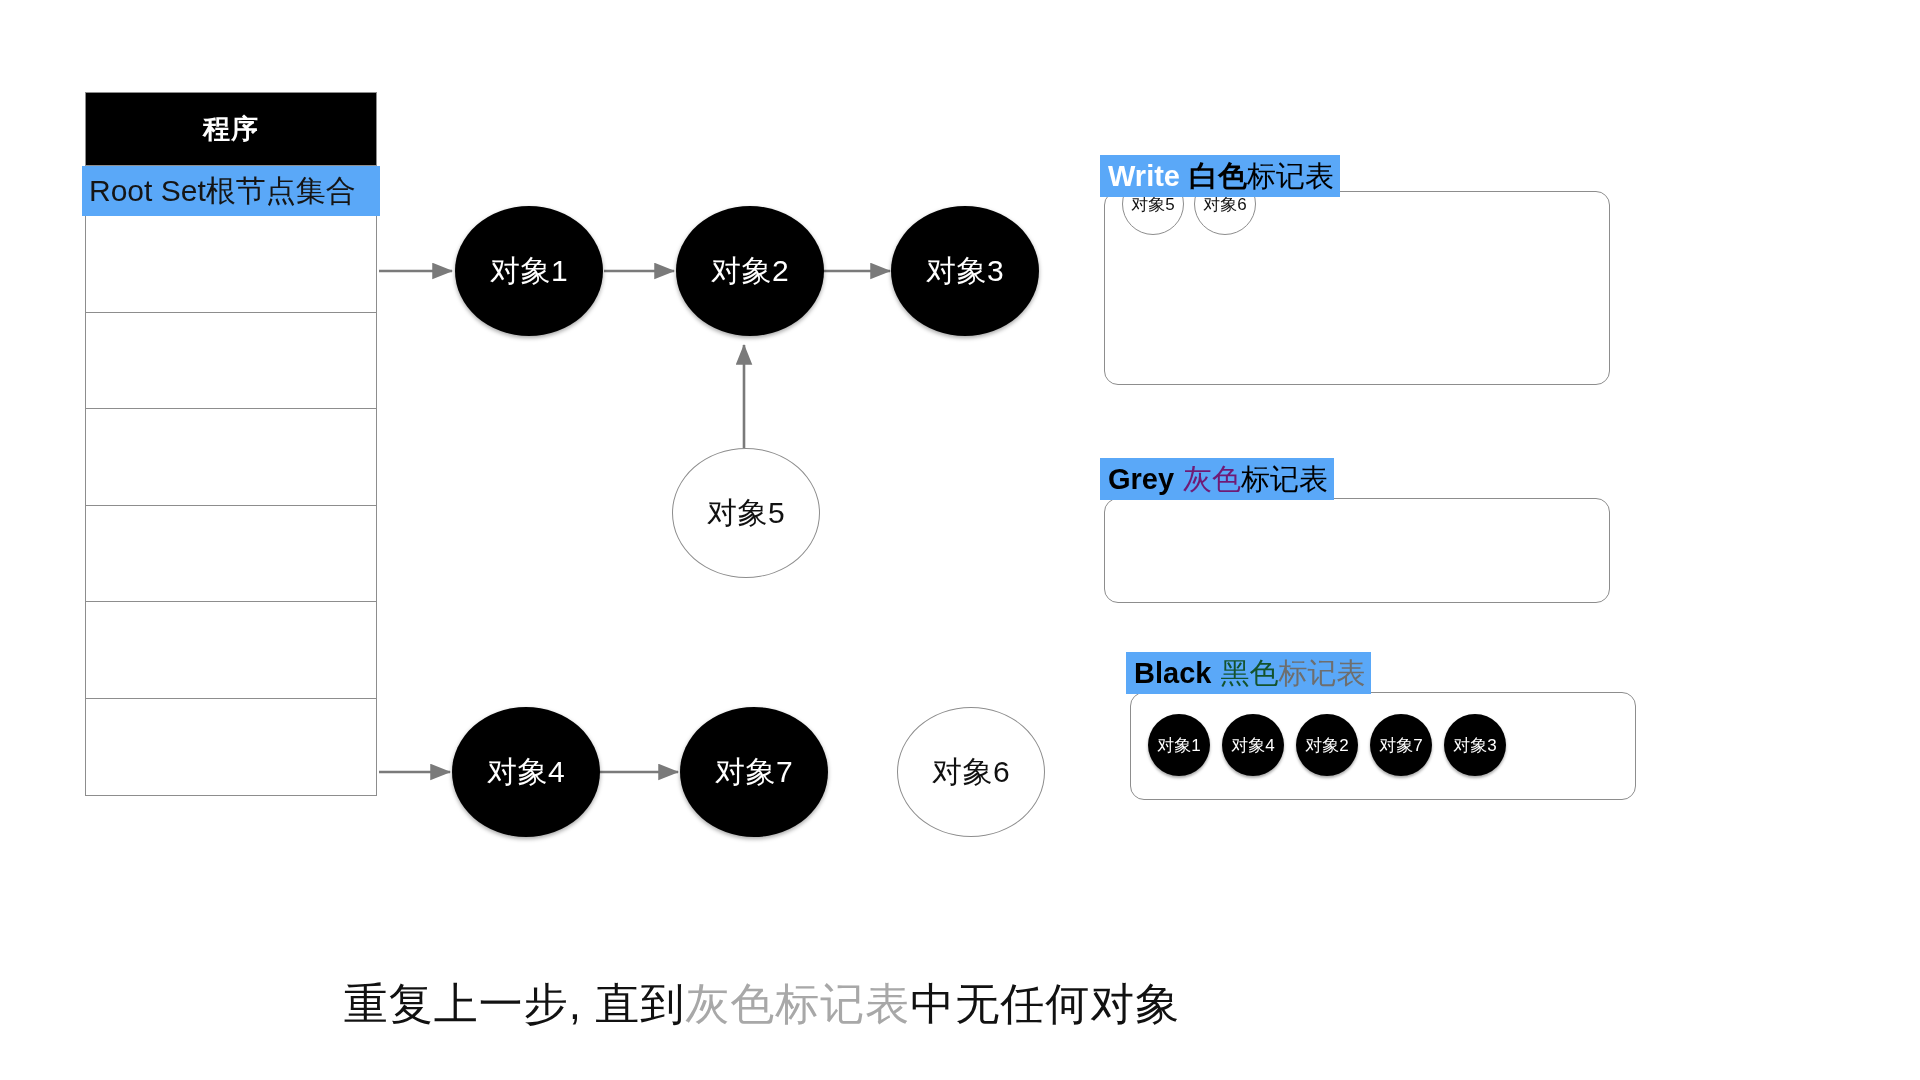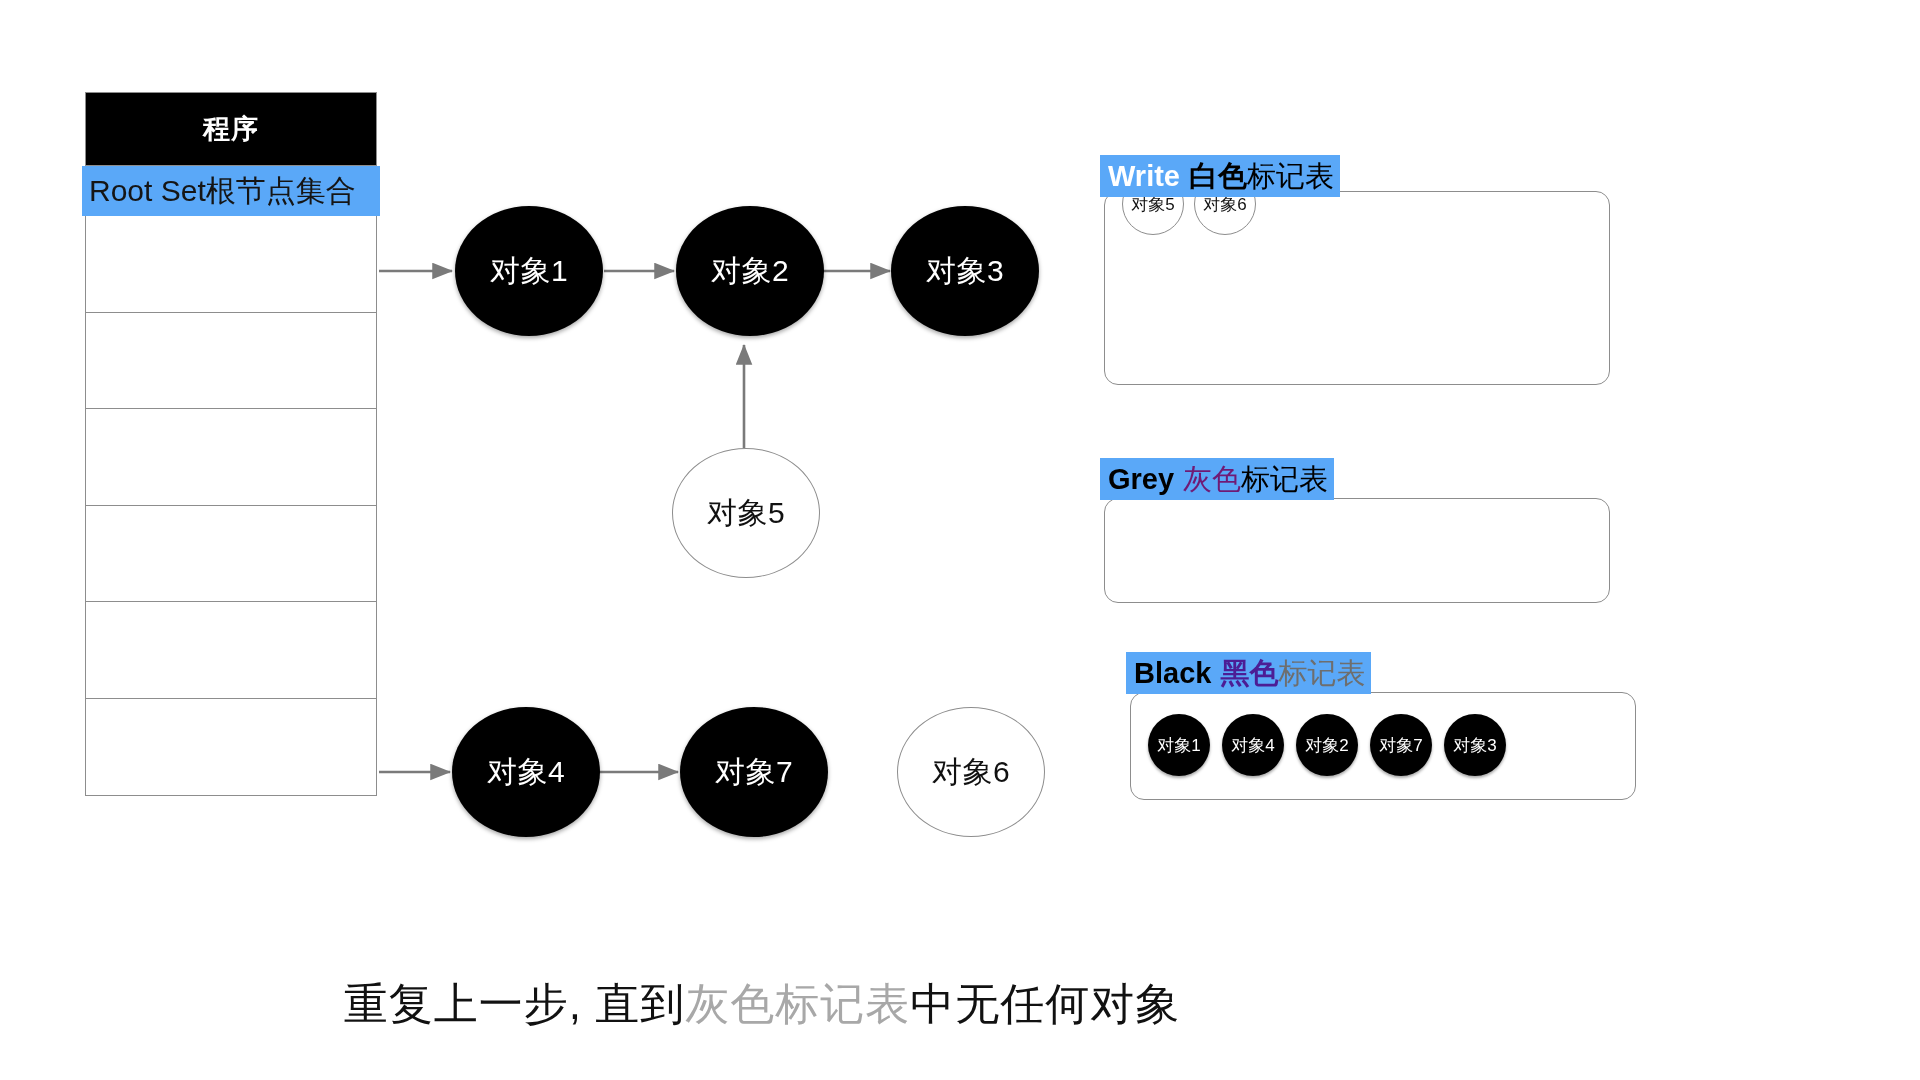--- a/index.html
+++ b/index.html
@@ -244,21 +244,21 @@
         <span style="color:#701a75;">灰色</span>
         <span style="color:#000000;">标记表</span>
     </div>
   </div>
 
   <div class="mark-group" style="left:1100px;top:652px;width:510px;height:150px;margin-left:26px;">
     <div class="mark-box" style="width:506px;height:108px;top:40px;"></div>
     <div class="mark-title">
       <span class="t-en" style="color:#000000;">Black</span>
         <span class="t-sp"></span>
-        <span style="color:#4c1d95;font-weight:bold;">黑色</span>
+        <span style="color:#14532d;font-weight:normal;">黑色</span>
         <span style="color:#6E6E6E;">标记表</span>
     </div>
     <div class="mark-box-inner" style="top:62px;left:22px;gap:12px;">
       <div class="chip black">
         <span>对象1</span>
       </div>
       <div class="chip black">
         <span>对象4</span>
       </div>
       <div class="chip black">

